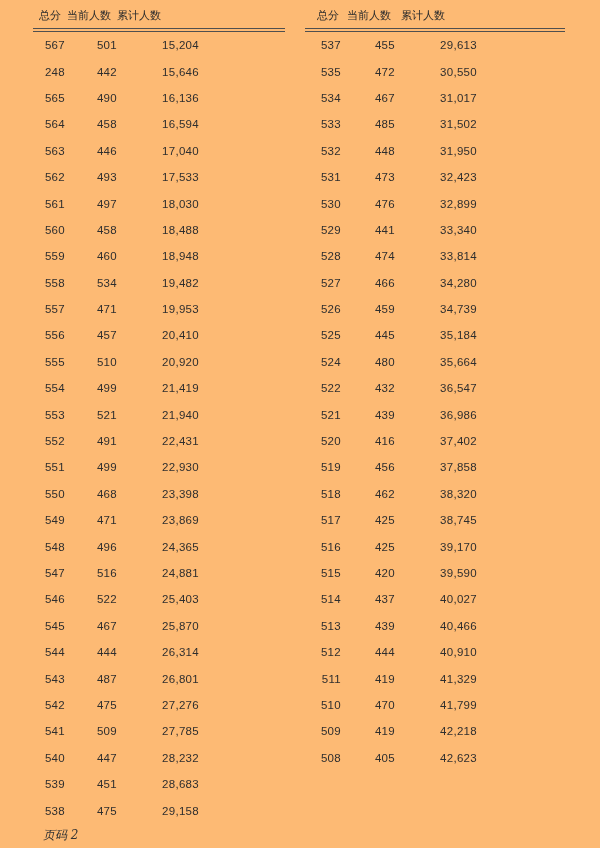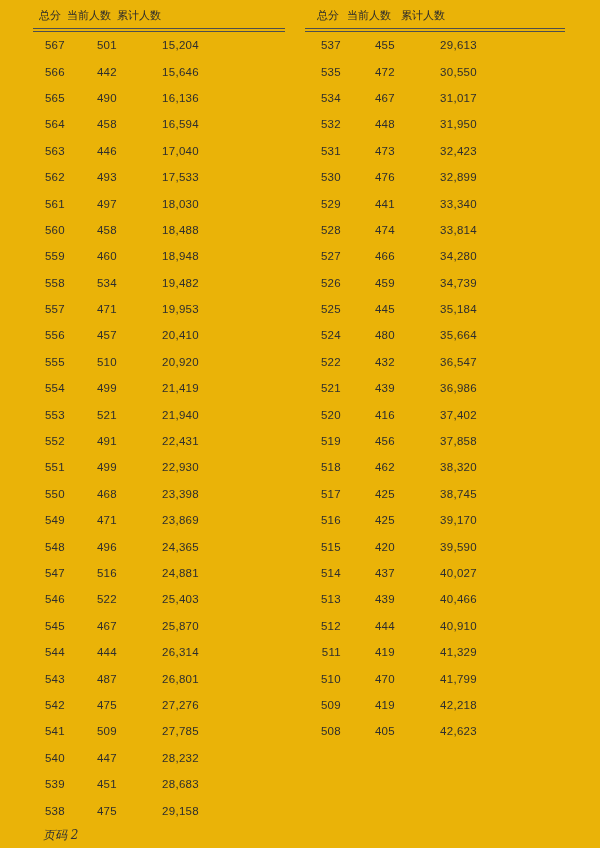--- a/index.html
+++ b/index.html
@@ -4,21 +4,21 @@
 <style>
   html, body {
     margin: 0;
     padding: 0;
     background: #ffffff;
   }
   .page {
     position: relative;
     width: 600px;
     height: 848px;
-    background: #eab308;
+    background: #fdba74;
     overflow: hidden;
     color: #2b2b2b;
   }
   .half {
     position: absolute;
     top: 8px;
   }
   .half-left  { left: 33px;  width: 252px; }
   .half-right { left: 305px; width: 260px; }
 
@@ -92,21 +92,21 @@
         </tr>
       </thead>
       <tbody>
           <tr>
             <td>567</td>
             <td>501</td>
             <td>15,204</td>
             <td class="filler"></td>
           </tr>
           <tr>
-            <td>566</td>
+            <td>248</td>
             <td>442</td>
             <td>15,646</td>
             <td class="filler"></td>
           </tr>
           <tr>
             <td>565</td>
             <td>490</td>
             <td>16,136</td>
             <td class="filler"></td>
           </tr>
@@ -305,20 +305,26 @@
             <td>30,550</td>
             <td class="filler"></td>
           </tr>
           <tr>
             <td>534</td>
             <td>467</td>
             <td>31,017</td>
             <td class="filler"></td>
           </tr>
           <tr>
+            <td>533</td>
+            <td>485</td>
+            <td>31,502</td>
+            <td class="filler"></td>
+          </tr>
+          <tr>
             <td>532</td>
             <td>448</td>
             <td>31,950</td>
             <td class="filler"></td>
           </tr>
           <tr>
             <td>531</td>
             <td>473</td>
             <td>32,423</td>
             <td class="filler"></td>

